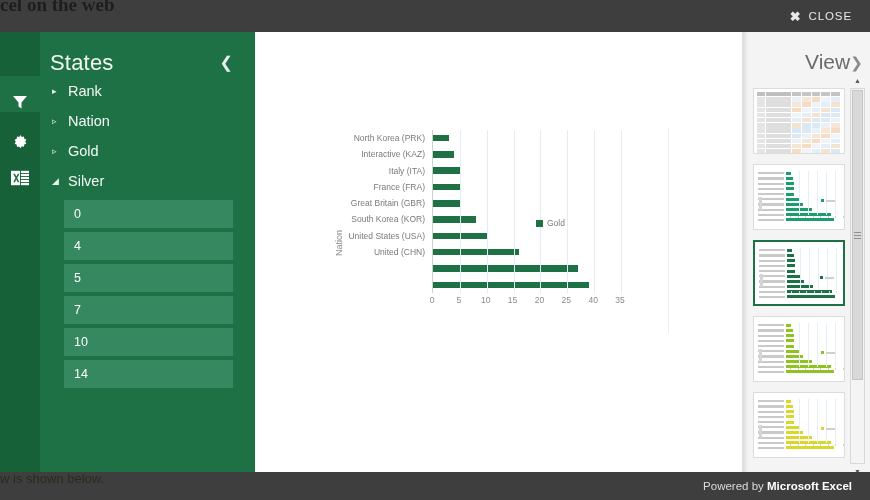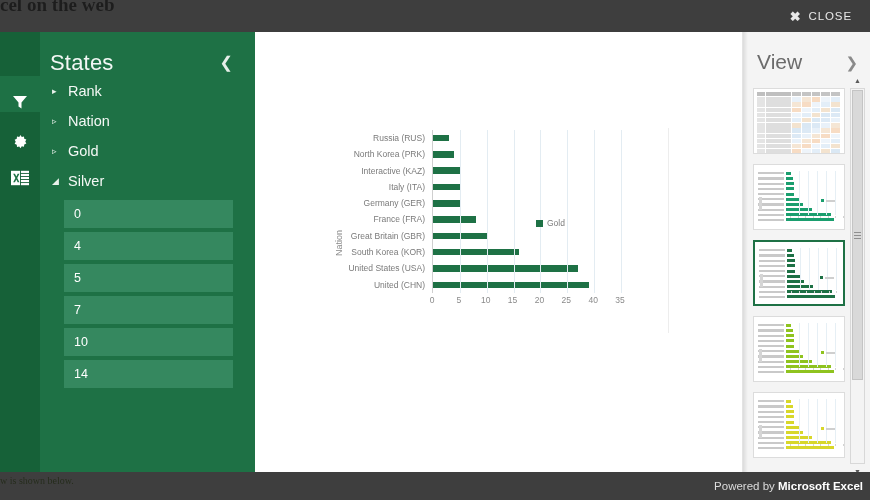--- a/index.html
+++ b/index.html
@@ -10,22 +10,22 @@
     position:relative;
   }
 
   
   #page-bg { position:absolute; inset:0; background:#ffffff; }
   .article-title {
     position:absolute; left:0; top:-6px; font-family:"Liberation Serif", serif;
     font-size:19px; font-weight:700; color:#1a1a1a; white-space:nowrap;
   }
   .article-line {
-    position:absolute; left:0; font-family:Liberation Serif, serif;
-    font-size:10px; color:#4d7c0f; white-space:nowrap;
+    position:absolute; left:0; font-family:Liberation Sans, sans-serif;
+    font-size:13px; color:#4d7c0f; white-space:nowrap;
   }
 
   
   #scrim { position:absolute; inset:0; background:rgba(30,30,30,0.86); }
 
   
   #topbar {
     position:absolute; left:0; top:0; width:870px; height:32px;
     display:flex; align-items:center; justify-content:flex-end;
   }
@@ -34,21 +34,21 @@
     font-size:11.5px; letter-spacing:.9px; padding:4px 18px 4px 8px; cursor:pointer;
   }
   #close-btn .x { font-size:13px; line-height:1; font-weight:700; }
 
   
   #bottombar {
     position:absolute; left:0; bottom:0; width:870px; height:28px;
     display:flex; align-items:center; justify-content:flex-end;
   }
   #powered {
-    color:#dcdcdc; font-size:11.5px; padding-right:7px; white-space:nowrap;
+    color:#dcdcdc; font-size:11.5px; padding-right:18px; white-space:nowrap;
   }
   #powered b { color:#ffffff; font-weight:700; }
 
   
   #app {
     position:absolute; left:0; top:32px; width:870px; height:440px;
     display:flex; background:#ffffff; overflow:hidden;
   }
 
   
@@ -143,21 +143,21 @@
 
   
   #view-panel {
     width:128px; flex:none; background:#f4f4f4; border-left:1px solid #e3e3e3;
     position:relative;
   }
   #view-head {
     display:flex; align-items:center; justify-content:space-between;
     padding:18px 12px 0 14px;
   }
-  #view-title { font-size:21px; color:#6b6b6b; font-weight:400; }
+  #view-title { font-size:21px; color:#6b6b6b; font-weight:400;margin-left:48px; }
   #view-expand { font-size:15px; color:#8a8a8a; cursor:pointer; line-height:1; }
 
   #thumbs {
     position:absolute; left:10px; top:56px; width:95px; bottom:6px; overflow:hidden;
   }
   .thumb {
     width:92px; height:66px; background:#ffffff; border:1px solid #dcdcdc;
     margin-bottom:10px; position:relative; cursor:pointer; overflow:hidden;
   }
   .thumb.selected { border:2px solid #1e7145; box-shadow:0 0 0 1px #fff inset; }
@@ -287,25 +287,23 @@
         <div class="filter-value">10</div>
         <div class="filter-value">14</div>
       </div>
   </div>
 
   <div id="chart-area">
 
     <div id="plot-wrap">
       <div class="ylabel">Nation</div>
       <div id="cat-col">
-          <div class="cat-label">Russia (RUS)</div>
           <div class="cat-label">North Korea (PRK)</div>
           <div class="cat-label">Interactive (KAZ)</div>
           <div class="cat-label">Italy (ITA)</div>
-          <div class="cat-label">Germany (GER)</div>
           <div class="cat-label">France (FRA)</div>
           <div class="cat-label">Great Britain (GBR)</div>
           <div class="cat-label">South Korea (KOR)</div>
           <div class="cat-label">United States (USA)</div>
           <div class="cat-label">United (CHN)</div>
         </div>
       <div id="plot">
           <div class="gridline" style="left: 26.8571px;"></div>
           <div class="gridline" style="left: 53.7143px;"></div>
           <div class="gridline" style="left: 80.5714px;"></div>

